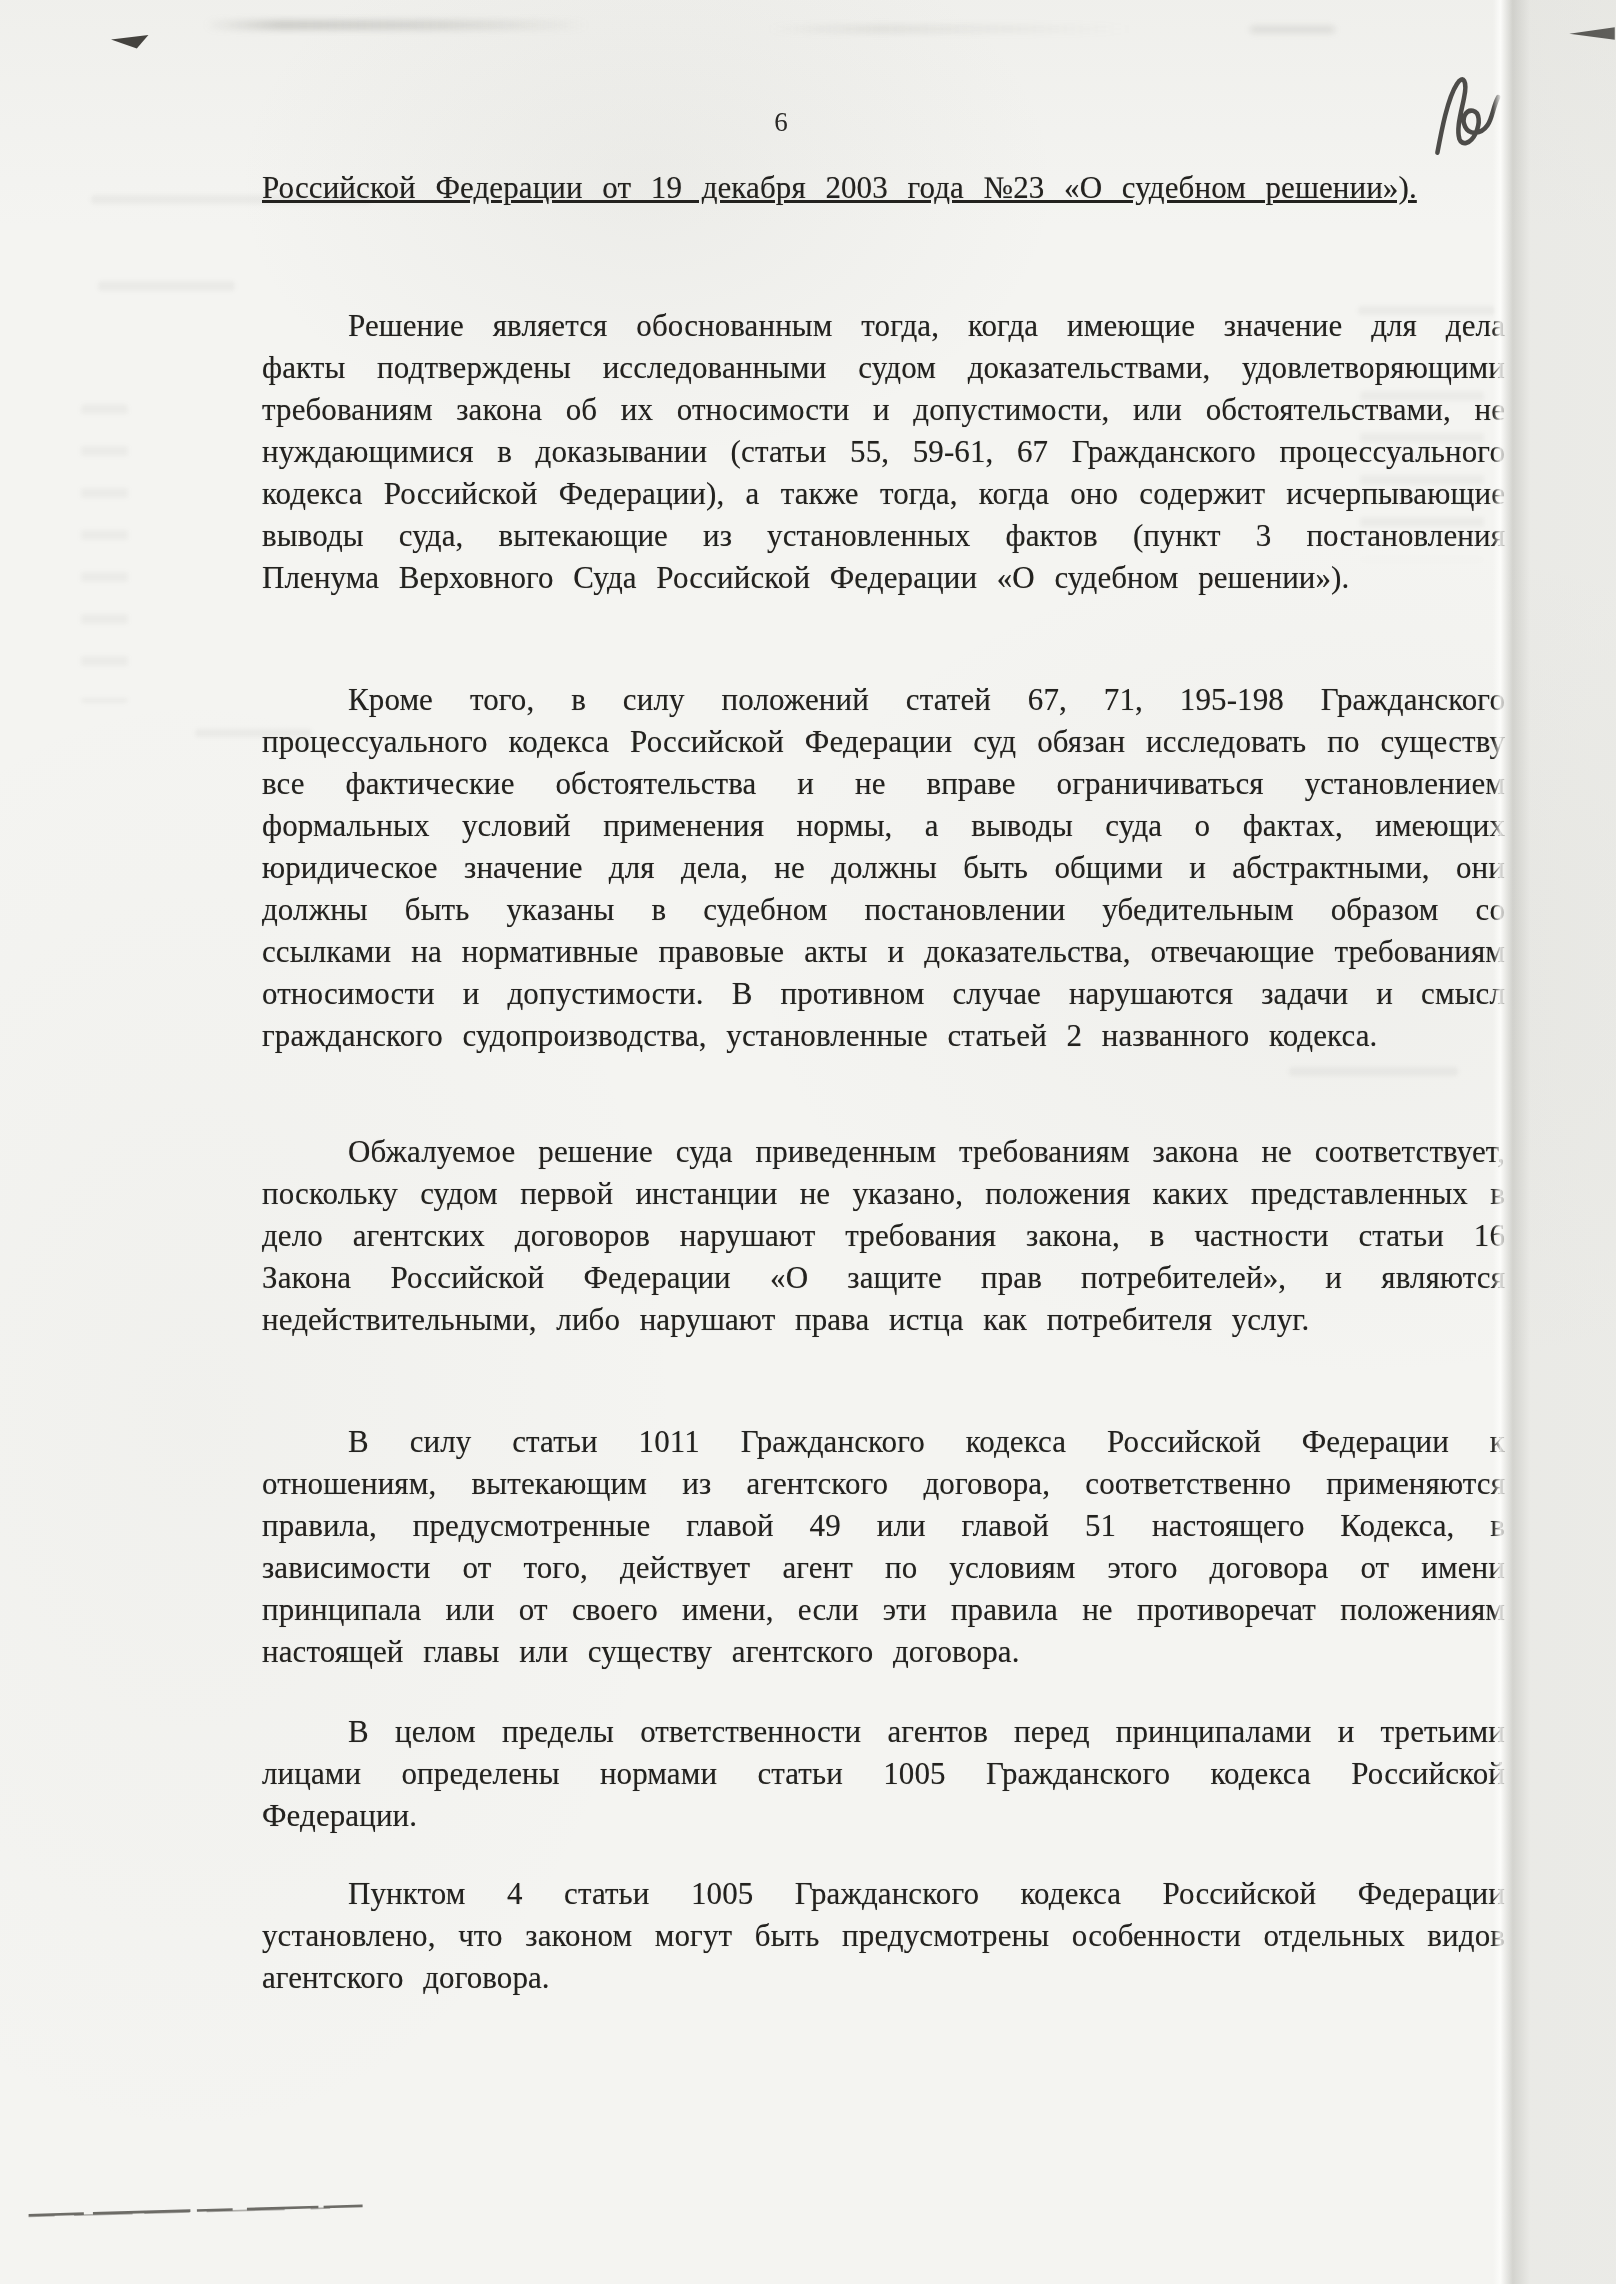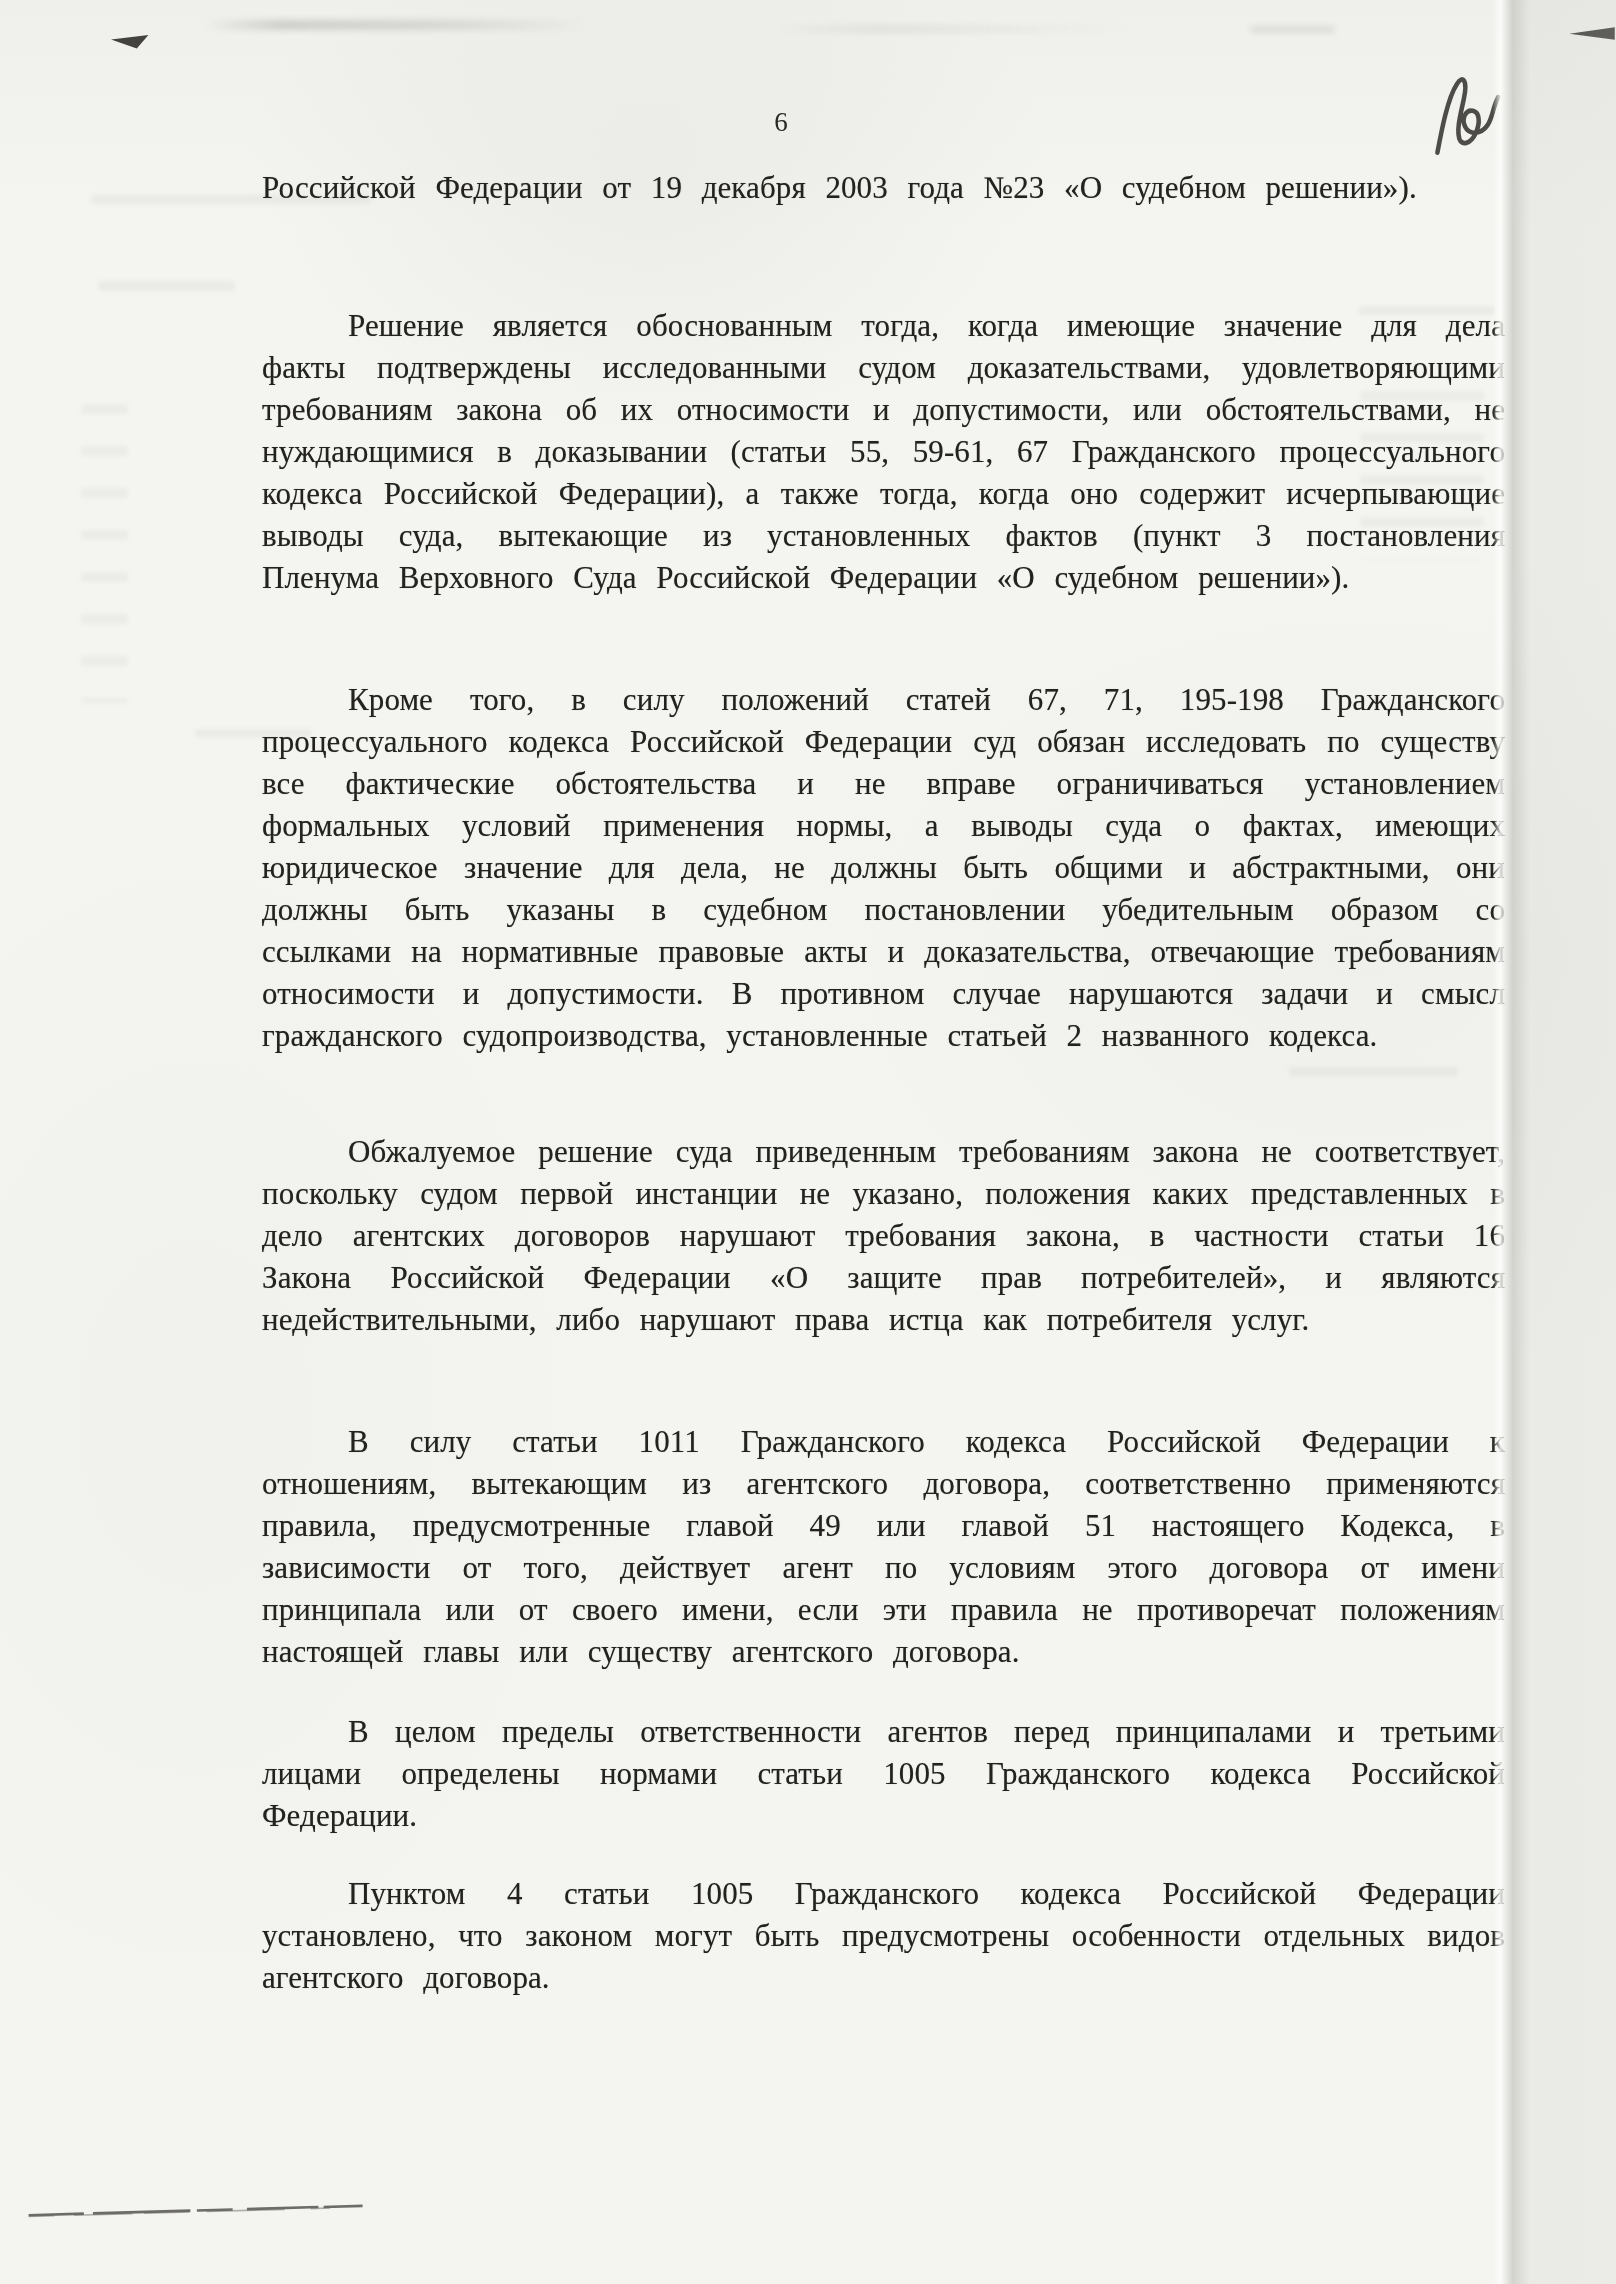--- a/index.html
+++ b/index.html
@@ -100,21 +100,21 @@
   <div class="ghost" style="left:91px; top:195px; width:280px; height:9px;"></div>
   <div class="ghost" style="left:98px; top:281px; width:137px; height:10.4px;"></div>
   <div class="ghost ghost-stripes" style="left:81px; top:404px; width:47px; height:299px; background-color:transparent;"></div>
   <div class="ghost" style="left:1358px; top:306px; width:137px; height:9px;"></div>
   <div class="ghost ghost-stripes" style="left:1360px; top:391px; width:124px; height:169px; background-color:transparent;"></div>
   <div class="ghost" style="left:1289px; top:1067px; width:169px; height:9px;"></div>
   <div class="ghost" style="left:195px; top:729px; width:117px; height:7.8px;"></div>
 
   <div class="page-number">6</div>
 
-  <div class="doc-text" style="top:167px;">Российской Федерации от 19 декабря 2003 года №23 «О судебном решении»).</div>
+  <div class="doc-text" style="top:167px;text-decoration:underline;">Российской Федерации от 19 декабря 2003 года №23 «О судебном решении»).</div>
   <div class="doc-text indent" style="top:305px;">Решение является обоснованным тогда, когда имеющие значение для дела факты подтверждены исследованными судом доказательствами, удовлетворяющими требованиям закона об их относимости и допустимости, или обстоятельствами, не нуждающимися в доказывании (статьи 55, 59-61, 67 Гражданского процессуального кодекса Российской Федерации), а также тогда, когда оно содержит исчерпывающие выводы суда, вытекающие из установленных фактов (пункт 3 постановления Пленума Верховного Суда Российской Федерации «О судебном решении»).</div>
   <div class="doc-text indent" style="top:679px;">Кроме того, в силу положений статей 67, 71, 195-198 Гражданского процессуального кодекса Российской Федерации суд обязан исследовать по существу все фактические обстоятельства и не вправе ограничиваться установлением формальных условий применения нормы, а выводы суда о фактах, имеющих юридическое значение для дела, не должны быть общими и абстрактными, они должны быть указаны в судебном постановлении убедительным образом со ссылками на нормативные правовые акты и доказательства, отвечающие требованиям относимости и допустимости. В противном случае нарушаются задачи и смысл гражданского судопроизводства, установленные статьей 2 названного кодекса.</div>
   <div class="doc-text indent" style="top:1131px;">Обжалуемое решение суда приведенным требованиям закона не соответствует, поскольку судом первой инстанции не указано, положения каких представленных в дело агентских договоров нарушают требования закона, в частности статьи 16 Закона Российской Федерации «О защите прав потребителей», и являются недействительными, либо нарушают права истца как потребителя услуг.</div>
   <div class="doc-text indent" style="top:1421px;">В силу статьи 1011 Гражданского кодекса Российской Федерации к отношениям, вытекающим из агентского договора, соответственно применяются правила, предусмотренные главой 49 или главой 51 настоящего Кодекса, в зависимости от того, действует агент по условиям этого договора от имени принципала или от своего имени, если эти правила не противоречат положениям настоящей главы или существу агентского договора.</div>
   <div class="doc-text indent" style="top:1711px;">В целом пределы ответственности агентов перед принципалами и третьими лицами определены нормами статьи 1005 Гражданского кодекса Российской Федерации.</div>
   <div class="doc-text indent" style="top:1873px;">Пунктом 4 статьи 1005 Гражданского кодекса Российской Федерации установлено, что законом могут быть предусмотрены особенности отдельных видов агентского договора.</div>
 
   <div class="smudge smudge-1"></div>
   <div class="smudge smudge-2"></div>
   <div class="smudge smudge-3"></div>

